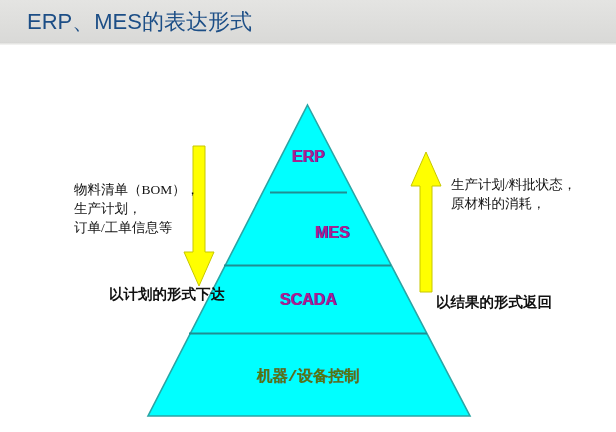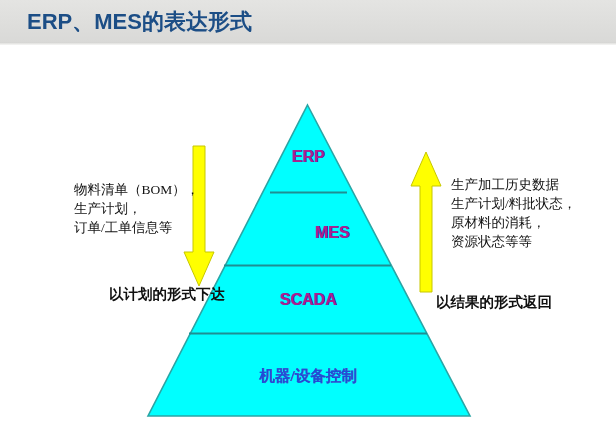--- a/index.html
+++ b/index.html
@@ -31,21 +31,21 @@
     width: 616px;
     height: 3px;
     background: linear-gradient(to bottom, #cfcfcd 0%, #eaeae8 60%, #f6f6f5 100%);
   }
   #page-title {
     position: absolute;
     left: 27px;
     top: 7px;
     font-family: "Liberation Sans", "DejaVu Sans", sans-serif;
     font-size: 22px;
-    font-weight: bold;
+    font-weight: normal;
     color: #1c4e86;
     letter-spacing: 0px;
     white-space: nowrap;
   }
 
   
   #pyramid-wrap {
     position: absolute;
     left: 0;
     top: 0;
@@ -108,22 +108,22 @@
     top: 291px;
     font-size: 16px;
     color: #b0208c;
     text-shadow: 1px 0 0 #3a2ab0;
     text-align: center;
   }
   #label-machine {
     left: 308px;
     top: 366px;
     font-size: 15.5px;
-    font-family: Liberation Serif, serif;
-    color: #1d4ed8;
+    font-family: Liberation Mono, monospace;
+    color: #4d7c0f;
     text-shadow: 0.5px 0 0 #6f5fb8;
   }
 </style>
 </head>
 <body>
 
 <div id="header-band"></div>
 <div id="header-rule"></div>
 <div id="page-title">ERP、MES的表达形式</div>
 
@@ -153,18 +153,16 @@
 <div class="tier-label" id="label-machine">机器/设备控制</div>
 
 <div class="side-text" id="left-text">
   <div>物料清单（BOM），</div>
   <div>生产计划，</div>
   <div>订单/工单信息等</div>
 </div>
 <div class="side-caption" id="left-caption">以计划的形式下达</div>
 
 <div class="side-text" id="right-text">
-  <div>生产加工历史数据</div>
   <div>生产计划/料批状态，</div>
   <div>原材料的消耗，</div>
-  <div>资源状态等等</div>
 </div>
 <div class="side-caption" id="right-caption">以结果的形式返回</div>
 
 </body></html>

